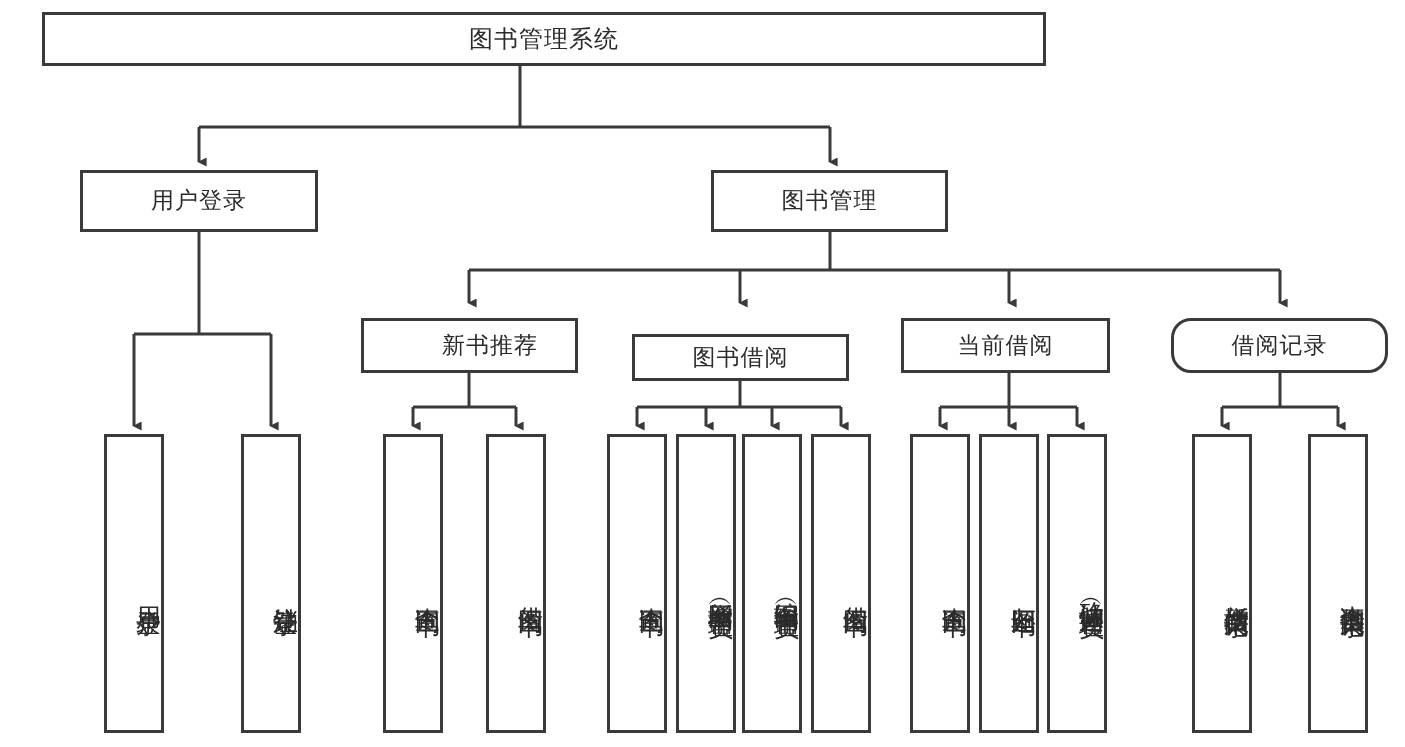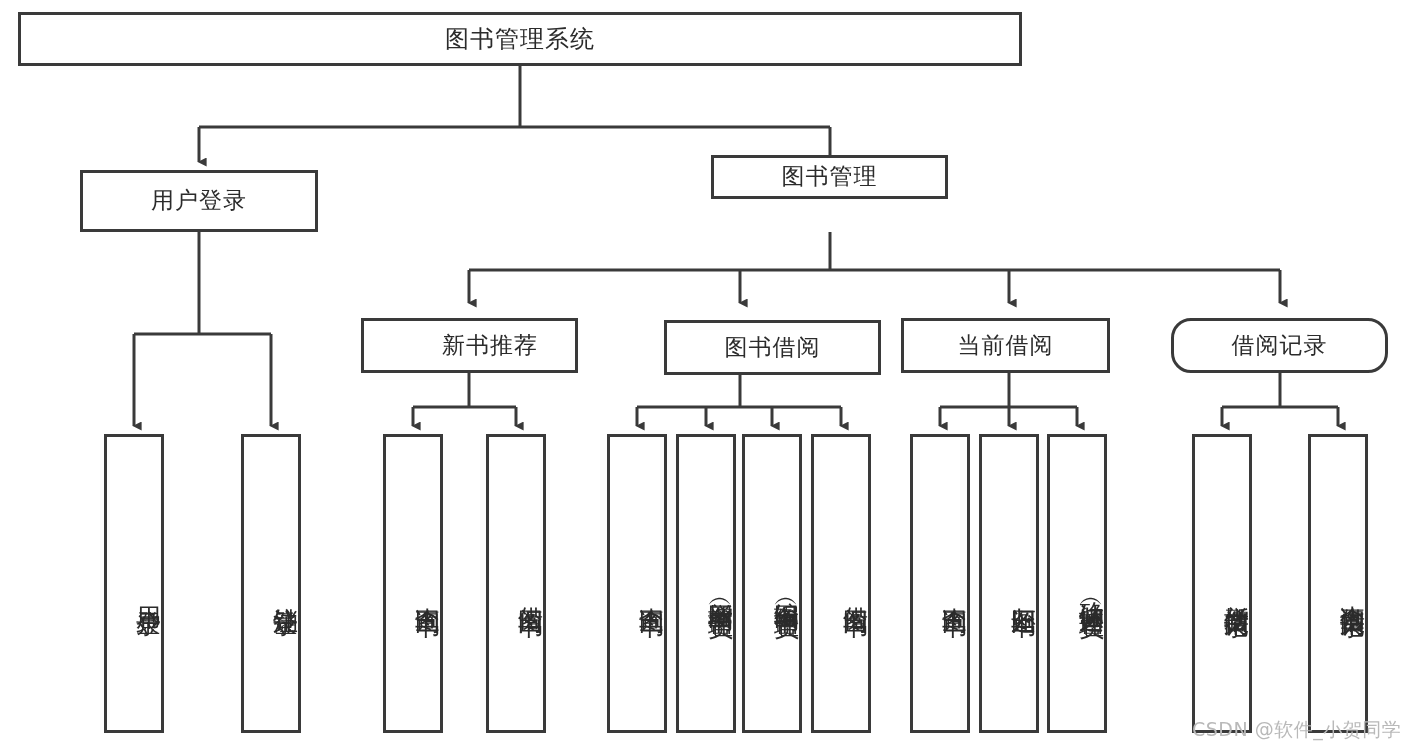--- a/index.html
+++ b/index.html
@@ -36,20 +36,21 @@
     justify-content: center;
     color: #2b2b2b;
   }
   .node.horiz {
     font-size: 23px;
     line-height: 1.2;
     letter-spacing: 1px;
   }
   .node.root {
     font-size: 24px;
+    margin-left: 24px;
   }
   .node.vert {
     writing-mode: vertical-rl;
     text-orientation: upright;
     align-items: flex-start;
     justify-content: center;
     padding-top: 14px;
     font-size: 25px;
     line-height: 1.05;
     letter-spacing: 2px;
@@ -123,29 +124,29 @@
   </svg>
 
   <div class="node horiz root" style="left:18px; top:12px; width:1004px; height:54px;">
     <span>图书管理系统</span>
   </div>
 
   <div class="node horiz" style="left:80px; top:170px; width:238px; height:62px;">
     <span>用户登录</span>
   </div>
 
-  <div class="node horiz" style="left:711px; top:155px; width:237px; height:44px;">
+  <div class="node horiz" style="left:711px; top:170px; width:237px; height:62px;">
     <span>图书管理</span>
   </div>
 
   <div class="node horiz" style="left:361px; top:318px; width:217px; height:55px;padding-left:41px;">
     <span>新书推荐</span>
   </div>
 
-  <div class="node horiz" style="left:632px; top:320px; width:217px; height:55px;margin-left:32px;">
+  <div class="node horiz" style="left:632px; top:334px; width:217px; height:47px;">
     <span>图书借阅</span>
   </div>
 
   <div class="node horiz" style="left:901px; top:318px; width:209px; height:55px;">
     <span>当前借阅</span>
   </div>
 
   <div class="node horiz" style="left:1171px; top:318px; width:217px; height:55px;border-radius:20px;">
     <span>借阅记录</span>
   </div>
@@ -187,15 +188,14 @@
     <span class="vlabel">确认归还（管理员）</span>
   </div>
 
   <div class="node vert" style="left:1192px; top:434px; width:60px; height:299px;">
     <span class="vlabel">新增借阅记录</span>
   </div>
   <div class="node vert" style="left:1308px; top:434px; width:60px; height:299px;">
     <span class="vlabel">查询借阅记录</span>
   </div>
 
-  <div class="watermark" style="left:1192px; top:717px;">CSDN @软件_小贺同学</div>
 
 </div>
 
 </body></html>

